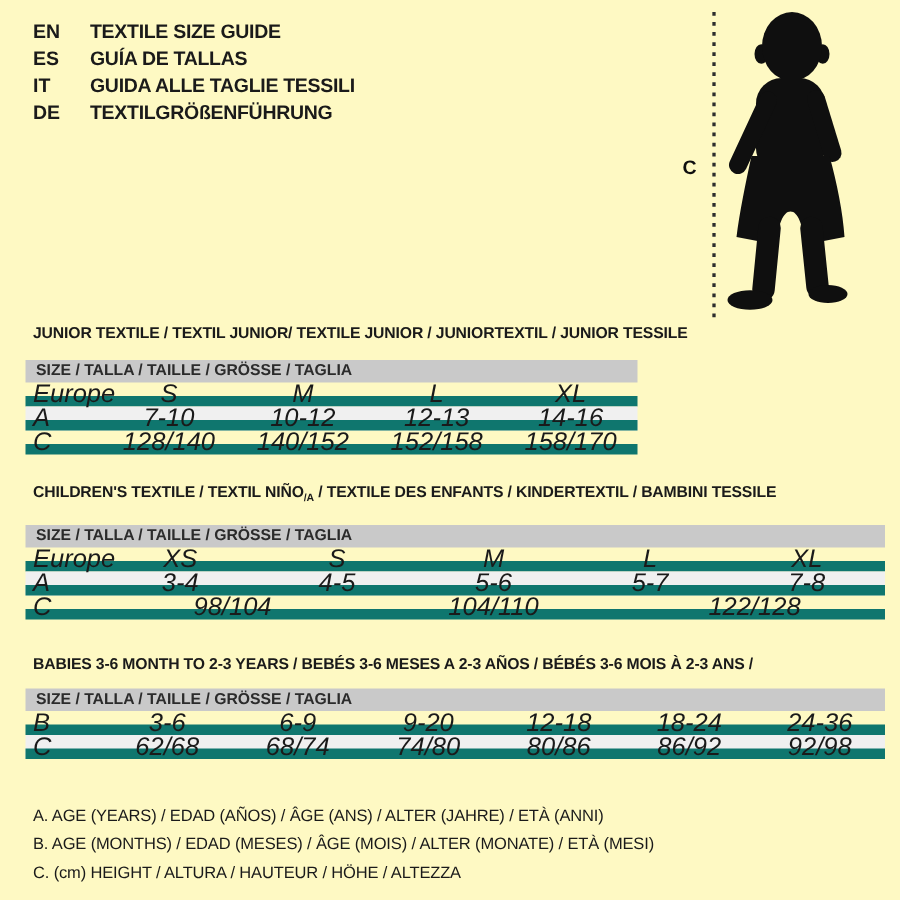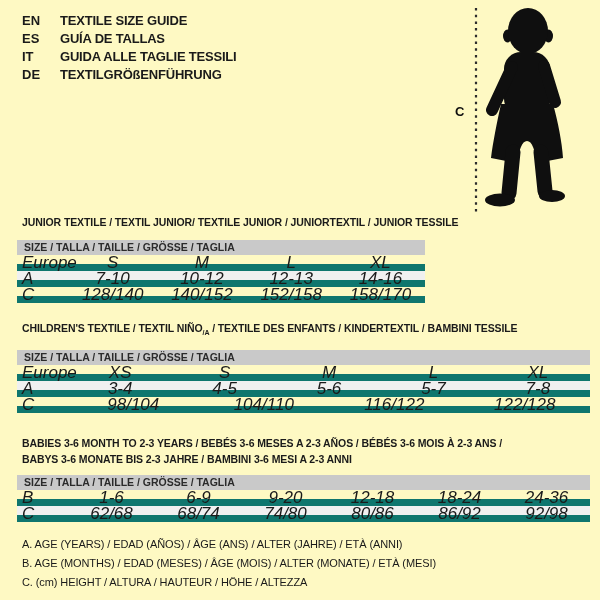--- a/index.html
+++ b/index.html
@@ -134,38 +134,36 @@
             <div class="tcell">3-4</div>
             <div class="tcell">4-5</div>
             <div class="tcell">5-6</div>
             <div class="tcell">5-7</div>
             <div class="tcell">7-8</div>
           </div>
           <div class="trow">
             <div class="tlabel">C</div>
             <div class="tcell">98/104</div>
             <div class="tcell">104/110</div>
-            <div class="tcell">116/122</div>
             <div class="tcell">122/128</div>
           </div>
         </div>
     </div>
   </div>
 
   <div class="table-block t3">
     <div class="table-title">
         <div class="title-line">BABIES 3-6 MONTH TO 2-3 YEARS / BEBÉS 3-6 MESES A 2-3 AÑOS / BÉBÉS 3-6 MOIS À 2-3 ANS /</div>
-        <div class="title-line">BABYS 3-6 MONATE BIS 2-3 JAHRE / BAMBINI 3-6 MESI A 2-3 ANNI</div>
       </div>
     <div class="size-table">
       <div class="size-header">SIZE / TALLA / TAILLE / GRÖSSE / TAGLIA</div>
       <div class="rows">
           <div class="trow">
             <div class="tlabel">B</div>
-            <div class="tcell">1-6</div>
+            <div class="tcell">3-6</div>
             <div class="tcell">6-9</div>
             <div class="tcell">9-20</div>
             <div class="tcell">12-18</div>
             <div class="tcell">18-24</div>
             <div class="tcell">24-36</div>
           </div>
           <div class="trow shade">
             <div class="tlabel">C</div>
             <div class="tcell">62/68</div>
             <div class="tcell">68/74</div>

